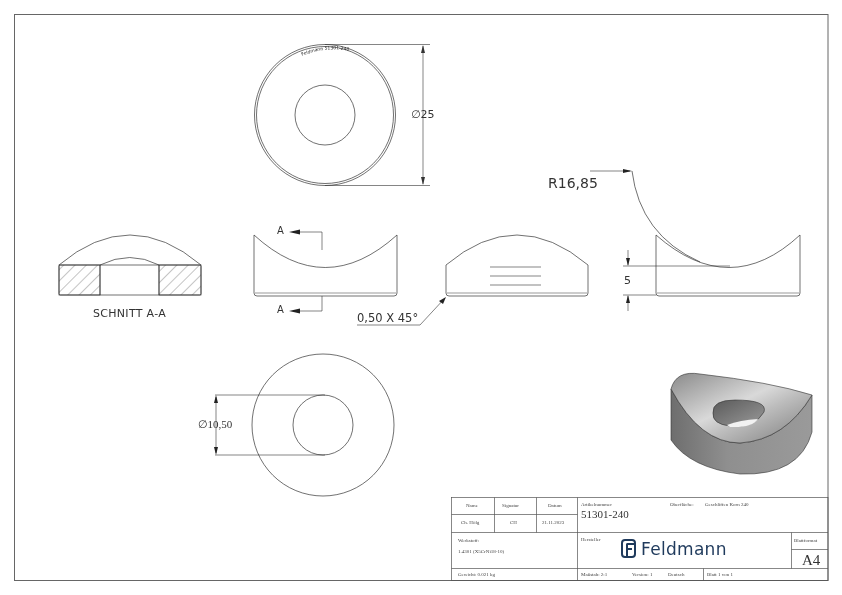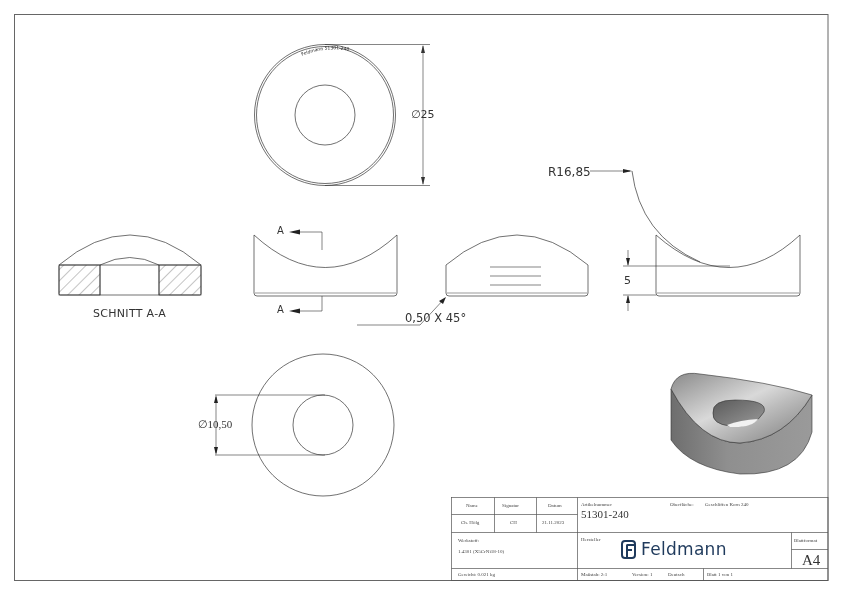--- a/index.html
+++ b/index.html
@@ -2,21 +2,21 @@
 <html><head>
 <meta charset="utf-8">
 <style>
   html, body { margin:0; padding:0; background:#ffffff; }
   body { width:842px; height:595px; position:relative; overflow:hidden; font-family:"DejaVu Sans", sans-serif; color:#222; }
   #sheet { position:absolute; left:0; top:0; }
   .tb { position:absolute; font-family:Liberation Serif, serif; color:#444; white-space:nowrap; }
   .tiny { font-size:5px; }
   .big { font-size:11px; color:#333; }
   .dim { position:absolute; font-family:"DejaVu Sans", sans-serif; color:#333; white-space:nowrap; }
-  .logo { position:absolute; display:flex; align-items:flex-end; color:#1f3a5c; }
+  .logo { position:absolute; display:flex; align-items:flex-start; color:#1f3a5c; }
   .logo-mark { width:15px; height:19px; border:2.2px solid #1f3a5c; border-radius:4px; box-sizing:border-box; position:relative; margin-right:5px; }
   .logo-mark:before { content:""; position:absolute; left:3px; top:2px; width:6px; height:11px; border-left:2px solid #1f3a5c; border-top:2px solid #1f3a5c; border-radius:2px 0 0 0; }
   .logo-mark:after { content:""; position:absolute; left:5px; top:7px; width:4px; height:2px; background:#1f3a5c; }
   .logo-text { font-size:17px; font-family:"DejaVu Sans", sans-serif; letter-spacing:0.3px; color:#1f3a5c; }
 </style>
 </head>
 <body>
 
 <svg id="sheet" width="842" height="595" viewBox="0 0 842 595" xmlns="http://www.w3.org/2000/svg">
   <defs>
@@ -145,22 +145,22 @@
     </defs>
   <text font-size="4.5" font-family="DejaVu Sans, sans-serif" fill="#222">
     <textPath href="#engr">Feldmann 51301-240</textPath>
   </text>
 </svg>
 
 <div class="dim" style="left:411px;top:108px;font-size:11px;">∅25</div>
 <div class="dim" style="left:93px;top:307px;font-size:11px;letter-spacing:0.3px;">SCHNITT A-A</div>
 <div class="dim" style="left:277px;top:225px;font-size:10px;">A</div>
 <div class="dim" style="left:277px;top:304px;font-size:10px;">A</div>
-<div class="dim" style="left:357px;top:311px;font-size:11.5px;margin-left:48px;">0,50 X 45°</div>
-<div class="dim" style="left:548px;top:165px;font-size:12px;">R16,85</div>
+<div class="dim" style="left:357px;top:311px;font-size:11.5px;">0,50 X 45°</div>
+<div class="dim" style="left:548px;top:175px;font-size:14px;">R16,85</div>
 <div class="dim" style="left:624px;top:274px;font-size:11px;">5</div>
 <div class="dim" style="left:198px;top:418px;font-size:11px;font-family:Liberation Serif, serif;">∅10,50</div>
 
 <div class="tb tiny" style="left:466px;top:503px;">Name</div>
 <div class="tb tiny" style="left:502px;top:503px;">Signatur</div>
 <div class="tb tiny" style="left:548px;top:503px;">Datum</div>
 <div class="tb tiny" style="left:461px;top:520px;">Ch. Hölg</div>
 <div class="tb tiny" style="left:510px;top:520px;">CH</div>
 <div class="tb tiny" style="left:542px;top:520px;">21.11.2023</div>
 <div class="tb tiny" style="left:458px;top:538px;">Werkstoff:</div>

